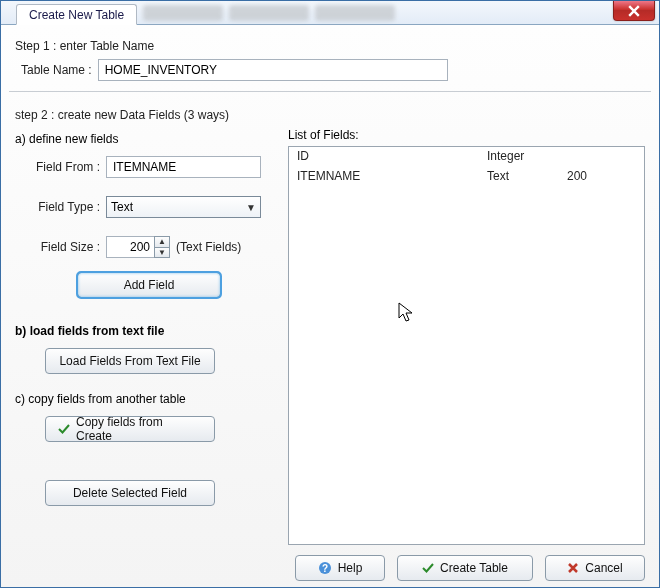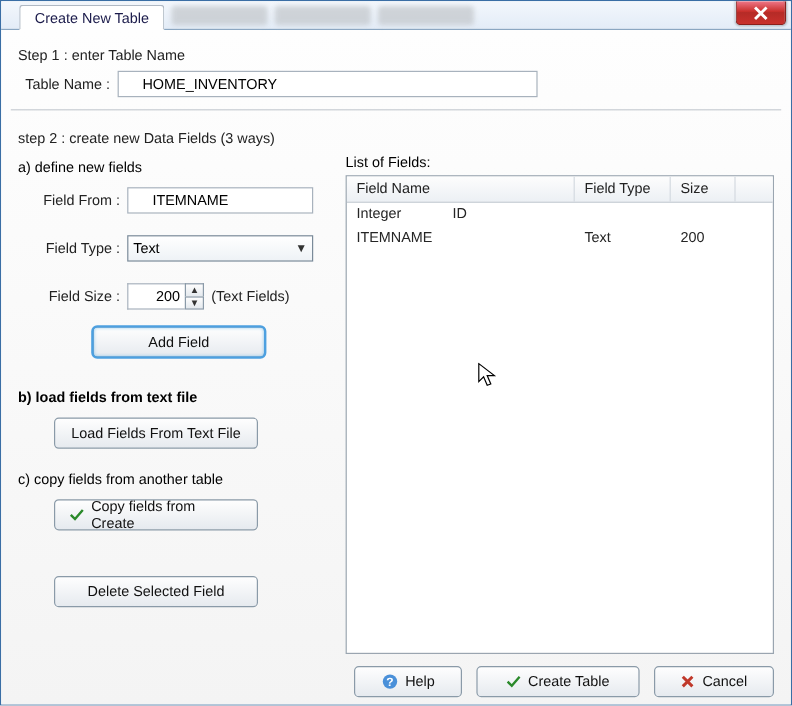--- a/index.html
+++ b/index.html
@@ -79,21 +79,21 @@
     background: linear-gradient(#fefefe,#f4f4f4);
     overflow: hidden;
     display: flex;
     flex-direction: column;
   }
   .section-label { color: #222; margin: 6px 0; }
   .row { display: flex; align-items: center; gap: 6px; }
   .lbl { color: #222; white-space: nowrap; }
   input[type=text].textfield {
     height: 22px;
-    padding: 2px 20px;
+    padding: 2px 6px;
     border: 1px solid #a8b2bd;
     background: #fff;
     font-family: inherit;
     font-size: 12px;
   }
   .select {
     height: 22px;
     border: 1px solid #7a8a99;
     background: linear-gradient(#fff,#eef2f6);
     font-family: inherit;
@@ -301,29 +301,24 @@
         <div style="margin-top:30px;">
           <div class="btn">
             <span>Delete Selected Field</span>
           </div>
         </div>
       </div>
 
       <div class="right">
         <div style="margin-bottom:4px;">List of Fields:</div>
         <div class="fieldlist">
-          <div class="fieldlist-header">
-            <div class="col col-name">Field Name</div>
-            <div class="col col-type">Field Type</div>
-            <div class="col col-size">Size</div>
-          </div>
           <div class="fieldlist-body" id="fields-body">
               <div class="fieldlist-row">
+                <div class="col col-name">ID</div>
                 <div class="col col-type">Integer</div>
-                <div class="col col-name">ID</div>
                 <div class="col col-size"></div>
               </div>
               <div class="fieldlist-row">
                 <div class="col col-name">ITEMNAME</div>
                 <div class="col col-type">Text</div>
                 <div class="col col-size">200</div>
               </div>
             </div>
         </div>
       </div>

